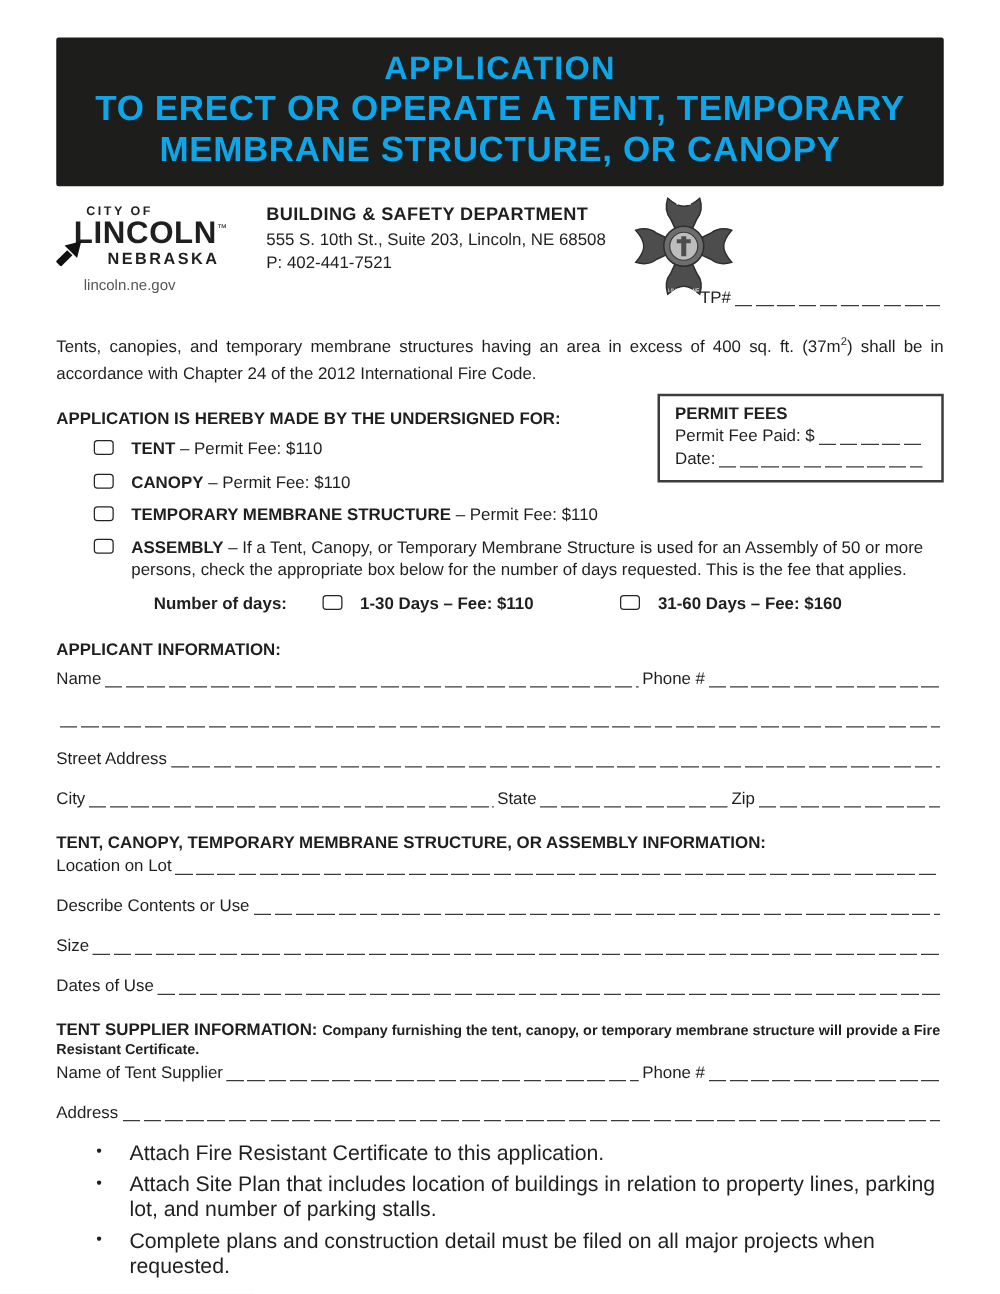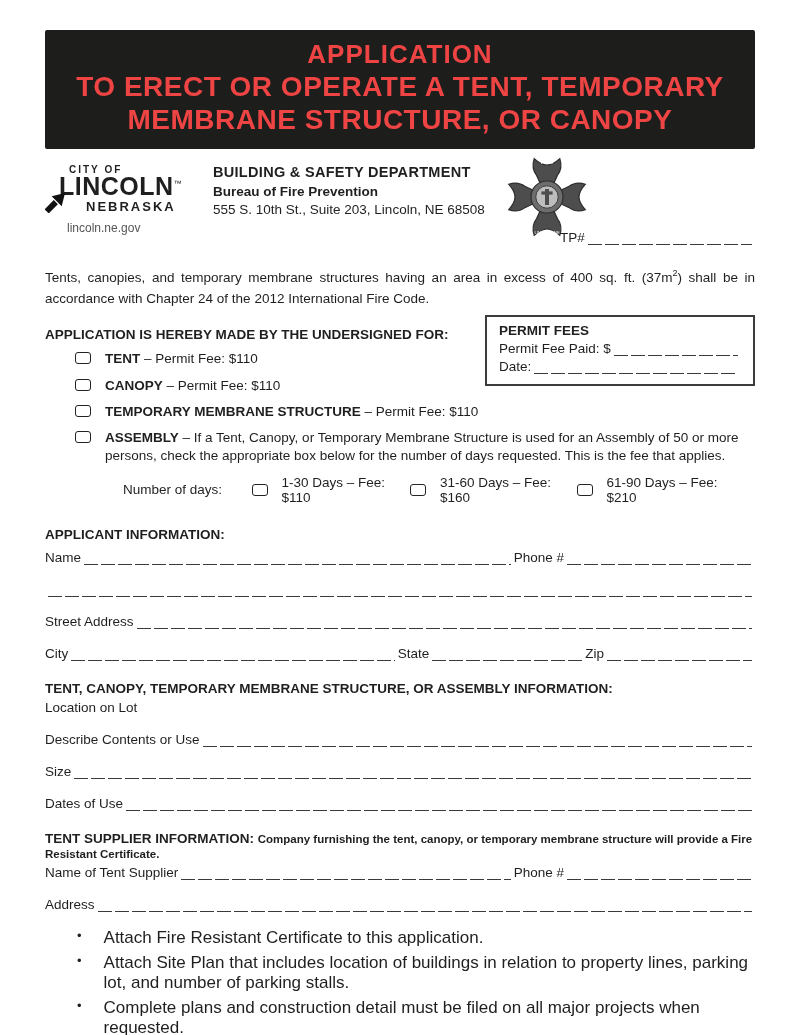--- a/index.html
+++ b/index.html
@@ -3,21 +3,21 @@
 <meta charset="utf-8">
 <style>
   * { margin:0; padding:0; box-sizing:border-box; }
   body { background:#e8e8e8; font-family:"Liberation Sans", sans-serif; }
   .page{
     width:800px; height:1035px; background:#ffffff; margin:0 auto; position:relative;
     padding:30px 45px 0 45px; color:#1f1f1f; overflow:hidden;
   }
   
   .banner{
-    background:#1d1d1b; color:#ef4444; text-align:center;
+    background:#1d1d1b; color:#0ea5e9; text-align:center;
     padding:10px 8px 12px 8px; border-radius:2px;
   }
   .banner .t1{ font-size:26px; font-weight:800; letter-spacing:1px; line-height:1.15; }
   .banner .t2, .banner .t3{ font-size:28px; font-weight:700; letter-spacing:.5px; line-height:1.2; }
   
   .letterhead{ position:relative; display:flex; margin-top:12px; height:92px; }
   .logo{ width:150px; padding-top:3px; }
   .logo .cityof{ font-size:10px; font-weight:700; letter-spacing:2px; margin-left:24px; }
   .logo .lincoln{ font-size:25px; font-weight:800; letter-spacing:.5px; margin-left:14px; line-height:.95;}
   .logo .lincoln sup{ font-size:8px; font-weight:400; }
@@ -38,34 +38,34 @@
     background-size:100% 1px; background-position:0 100%; background-repeat:no-repeat;
   }
   .fill.w150{ flex:none; width:150px; }
   .fill.w145{ flex:none; width:145px; }
   .fill.w185{ flex:none; width:185px; }
   
   .intro{ margin-top:14px; font-size:13.5px; line-height:1.55; text-align:justify; }
   .intro sup{ font-size:9px; }
   
   .permit-box{
-    float:right; width:270px; border:2px solid #3c3c3c; padding:6px 12px 10px 12px;
+    float:right; width:229px; border:2px solid #3c3c3c; padding:6px 12px 10px 12px;
     margin:6px 0 8px 18px; font-size:13.5px;
   }
   .permit-box .pb-title{ font-weight:800; margin-bottom:2px; }
   .permit-box .pb-row{ display:flex; align-items:flex-end; margin-top:3px; }
   
   .sec-head{ font-size:13.5px; font-weight:800; margin-top:18px; }
   .opt{ display:flex; align-items:flex-start; margin:8px 0 0 30px; font-size:13.5px; line-height:1.35; }
   .cbx{
     flex:none; width:16px; height:12px; border:1.7px solid #232323; border-radius:3px;
     margin:2px 14px 0 0; background:#fff;
   }
   .opt .olabel b{ font-weight:800; }
-  .days-row{ display:flex; align-items:center; margin:9px 12px 16px 78px; font-size:13.5px; }
+  .days-row{ display:flex; align-items:center; margin:9px 12px 16px 78px; font-size:13.5px;font-weight:bold; }
   .days-row .dlabel{ width:135px; }
   .day-opt{ display:flex; align-items:center; }
   .day-opt .cbx{ margin-top:0; }
   .days-row .sp{ flex:1; }
   
   .frow{ display:flex; align-items:flex-start; font-size:13.5px; margin-top:17px; }
   .frow .lab{ white-space:nowrap; }
   
   .bullets{ margin:16px 0 0 32px; }
   .brow{ display:flex; font-size:17px; margin-top:5px; }
@@ -91,22 +91,22 @@
         <svg class="arrow" viewBox="0 0 24 24">
           <path d="M2 22 L13 11" stroke="#111" stroke-width="7" fill="none"></path>
           <polygon points="24,0 8,4 20,16" fill="#111"></polygon>
         </svg>
         <div class="nebraska">NEBRASKA</div>
       </div>
       <div class="site">lincoln.ne.gov</div>
     </div>
     <div class="dept">
       <div class="d1">BUILDING &amp; SAFETY DEPARTMENT</div>
-      <div class="d2">Bureau of Fire Prevention</div>
       <div class="d3">555 S. 10th St., Suite 203, Lincoln, NE 68508</div>
+      <div class="d4">P: 402-441-7521</div>
     </div>
     <svg class="badge" width="80" height="80" viewBox="0 0 100 100">
       <defs>
         <path id="arm" d="M34 2 Q43 10 50 10 Q57 10 66 2 Q70 14 63 23 L57 36 Q50 32 43 36 L37 23 Q30 14 34 2 Z"></path>
       </defs>
       <g fill="#4d4d4d" stroke="#2e2e2e" stroke-width="1.5">
         <use href="#arm"></use>
         <use href="#arm" transform="rotate(90 50 50)"></use>
         <use href="#arm" transform="rotate(180 50 50)"></use>
         <use href="#arm" transform="rotate(270 50 50)"></use>
@@ -165,24 +165,20 @@
     <span class="day-opt">
       <span class="cbx"></span>
       <span>1-30 Days – Fee: $110</span>
     </span>
     <span class="sp"></span>
     <span class="day-opt">
       <span class="cbx"></span>
       <span>31-60 Days – Fee: $160</span>
     </span>
     <span class="sp"></span>
-    <span class="day-opt">
-      <span class="cbx"></span>
-      <span>61-90 Days – Fee: $210</span>
-    </span>
   </div>
 
   <div class="sec-head" style="margin-top:22px;">APPLICANT INFORMATION:</div>
 
   <div class="frow" style="margin-top:8px;">
     <span class="lab">Name</span>
     <span class="fill"></span>
     <span class="lab">Phone #</span>
     <span class="fill w185"></span>
   </div>
@@ -197,21 +193,21 @@
     <span class="lab">City</span>
     <span class="fill"></span>
     <span class="lab">State</span>
     <span class="fill w150"></span>
     <span class="lab">Zip</span>
     <span class="fill w145"></span>
   </div>
 
   <div class="sec-head" style="margin-top:20px;">TENT, CANOPY, TEMPORARY MEMBRANE STRUCTURE, OR ASSEMBLY INFORMATION:</div>
 
-  <div class="frow" style="margin-top:4px;flex-direction:column;">
+  <div class="frow" style="margin-top:4px;">
     <span class="lab">Location on Lot</span>
     <span class="fill"></span>
   </div>
   <div class="frow">
     <span class="lab">Describe Contents or Use</span>
     <span class="fill"></span>
   </div>
   <div class="frow">
     <span class="lab">Size</span>
     <span class="fill"></span>

